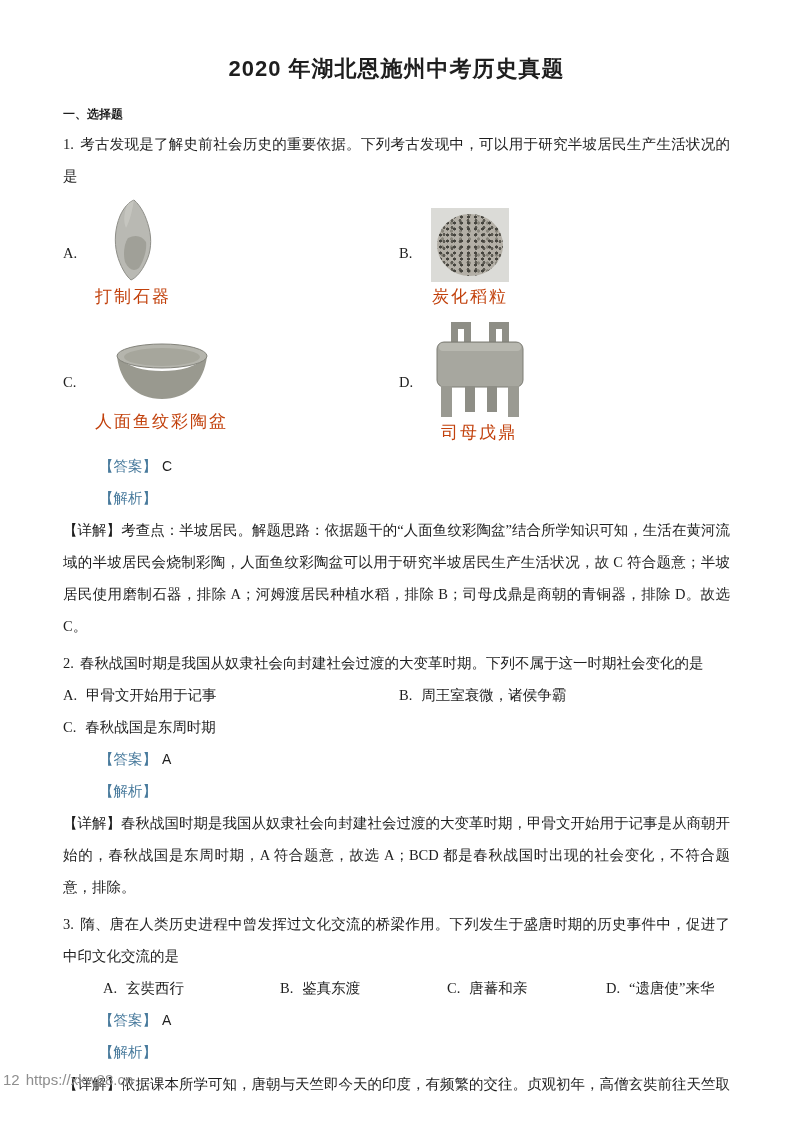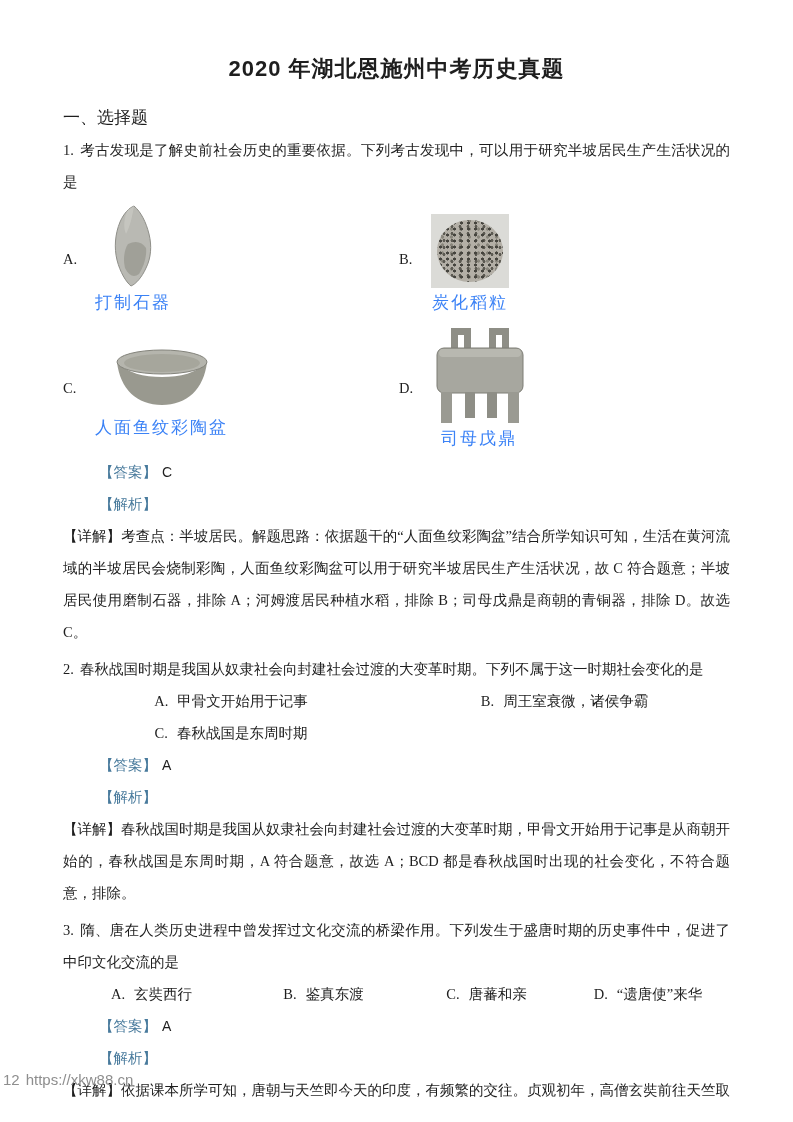--- a/index.html
+++ b/index.html
@@ -16,21 +16,21 @@
   }
   .title {
     margin:0; padding-top:54px;
     text-align:center;
     font-family:"Liberation Sans","DejaVu Sans",sans-serif;
     font-size:22px; font-weight:bold; letter-spacing:1px;
   }
   .section-heading {
     margin:22px 0 0 0;
     font-family:"Liberation Sans","DejaVu Sans",sans-serif;
-    font-size:17px; font-weight:normal;
+    font-size:12px; font-weight:bold;
   }
   .stem, .detail, .ans-line, .marker-line, .option {
     font-size:14.5px; line-height:32px;
   }
   .stem { margin:5px 0 0 0; text-align:justify; }
   .detail { margin:0; text-align:justify; }
   .ans-line, .marker-line { margin:0; }
   .marker { color:var(--marker-blue,#487a9c);margin-left:36px; }
   .ans-letter { margin-left:5px; font-family:"Liberation Sans","DejaVu Sans",sans-serif; font-size:14px; font-weight:500; }
   .qnum { margin-right:6px; }
@@ -39,26 +39,26 @@
   .figure-grid {
     display:grid;
     grid-template-columns:336px 1fr;
     margin-top:6px; margin-bottom:6px;
     row-gap:12px;
   }
   .fig-cell { display:flex; align-items:center; }
   .fig-label { width:32px; flex:none; font-size:14.5px; }
   .fig-body { display:flex; flex-direction:column; align-items:center; }
   .fig-art { height:84px; display:flex; align-items:flex-end; justify-content:center; }
-  .fig-caption { margin-top:3px; font-size:17px; letter-spacing:2px; color:#3b82f6; }
+  .fig-caption { margin-top:3px; font-size:17px; letter-spacing:2px; color:#c2410c; }
 
   
-  .options { margin:0;text-align:center; }
+  .options { margin:0; }
   .options.two-col { display:grid; grid-template-columns:336px 1fr; }
-  .options.four-col { display:grid; grid-template-columns:177px 167px 159px 1fr; }
+  .options.four-col { display:grid; grid-template-columns:177px 167px 159px 1fr;margin-left:40px; }
   .opt-label { margin-right:9px; }
 
   
   .rice-square { width:78px; height:74px; background:#dbdbd7; display:flex; align-items:center; justify-content:center; }
   .rice-circle {
     width:66px; height:62px; border-radius:50%;
     background-color:#b3afa6;
     background-image:
       radial-gradient(circle,#45443e 1.3px, rgba(0,0,0,0) 1.8px),
       radial-gradient(circle,#5c5a52 1.2px, rgba(0,0,0,0) 1.7px),

